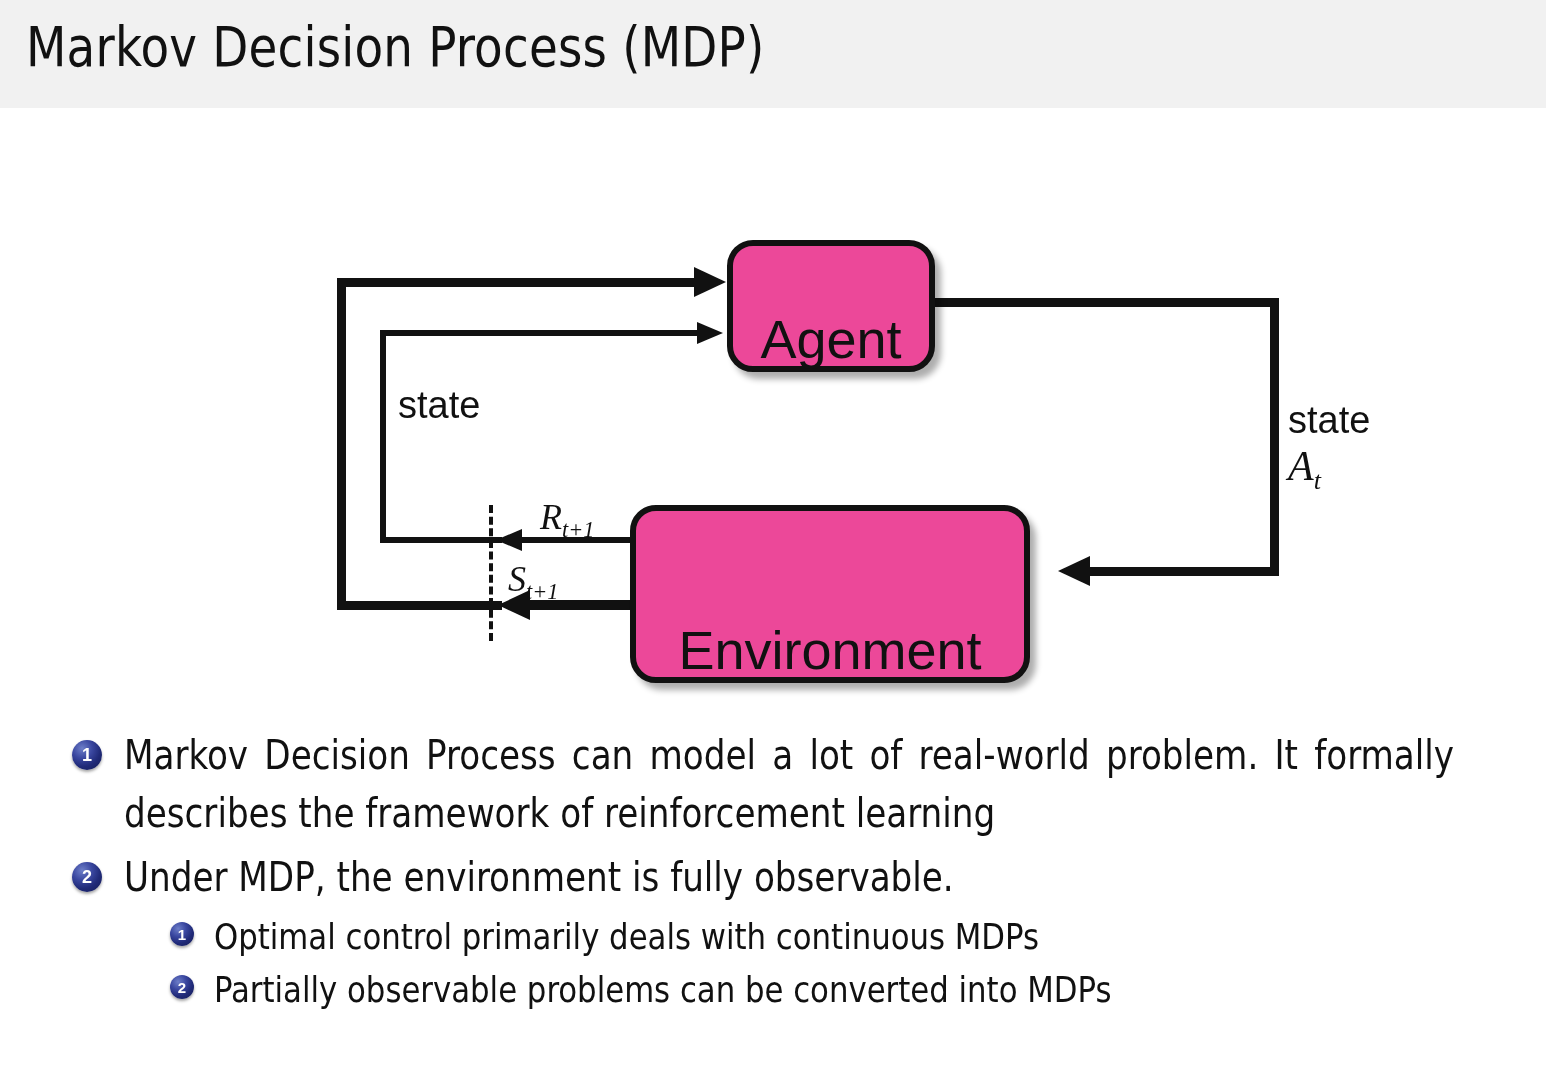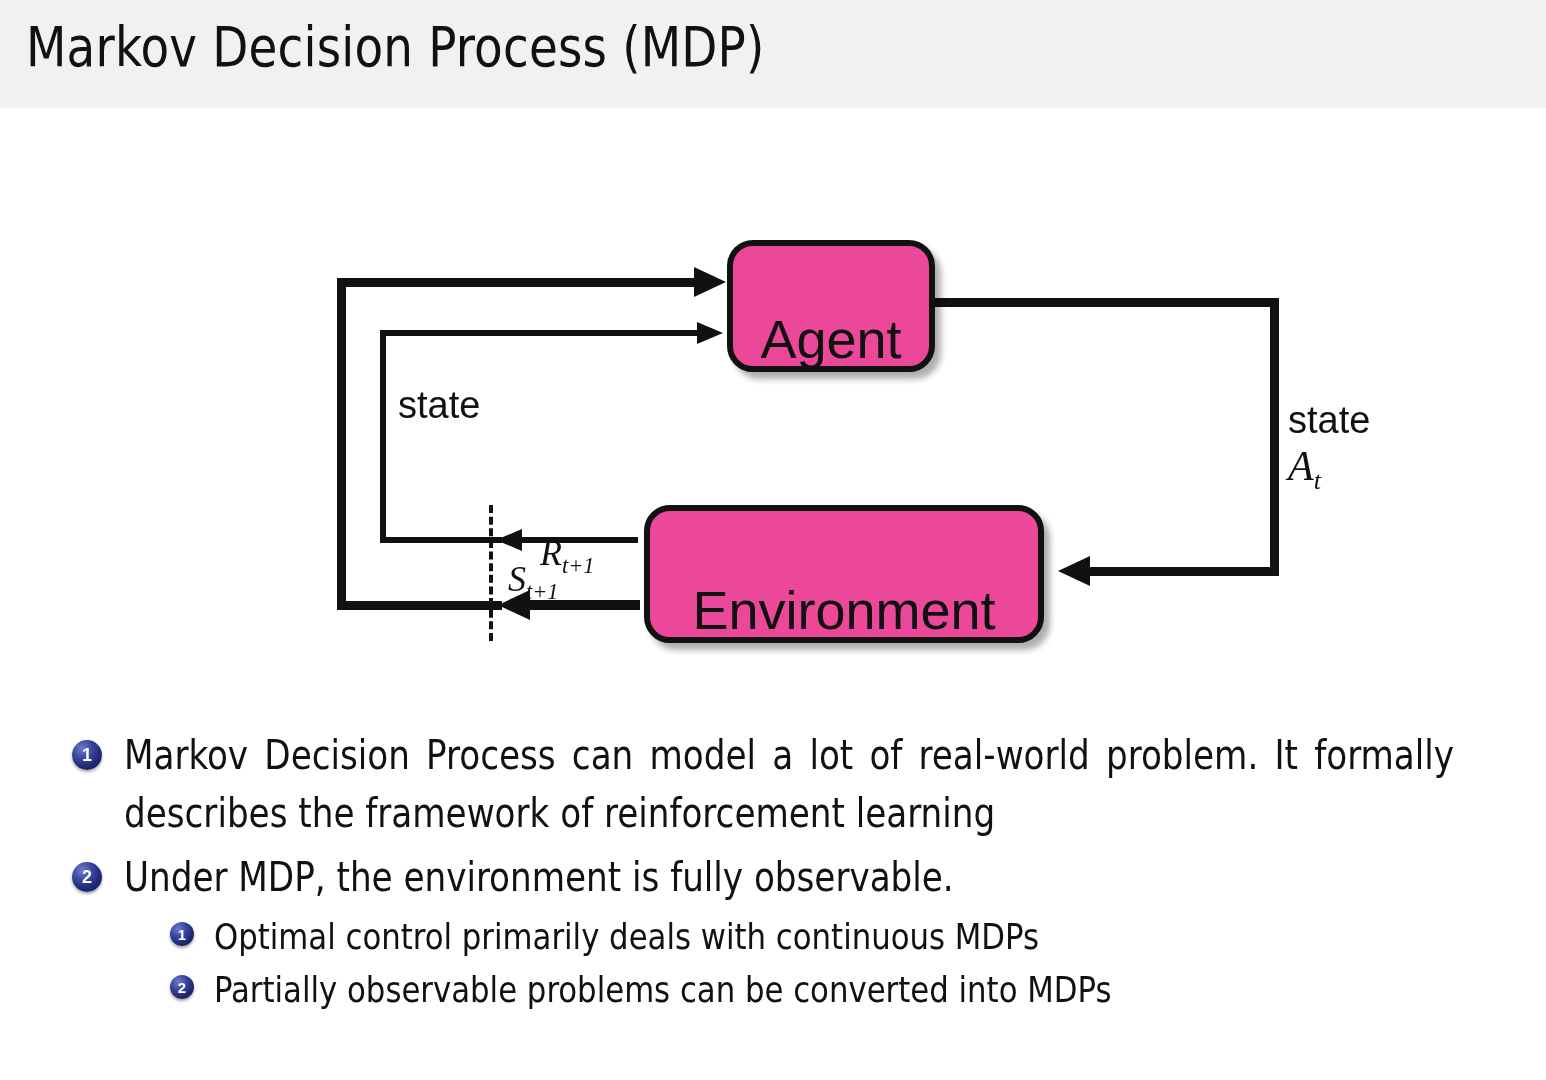--- a/index.html
+++ b/index.html
@@ -70,24 +70,24 @@
     line-height: 1;
     white-space: nowrap;
   }
   #agent-box {
     left: 727px;
     top: 132px;
     width: 208px;
     height: 132px;
   }
   #environment-box {
-    left: 644px;
+    left: 630px;
     top: 397px;
     width: 400px;
-    height: 138px;
+    height: 178px;
   }
 
   
   .ln { position: absolute; background: #111111; z-index: 2; }
 
   
   .thick { }
   .thin  { }
 
   
@@ -272,21 +272,21 @@
     <span class="word">state</span>
   </div>
 
   <div class="lbl" style="left:1288px; top:293px;">
     <span class="word">state</span>
     <span class="sym">
       <span>A</span><sub>t</sub>
     </span>
   </div>
 
-  <div class="lbl" style="left:540px; top:388px;margin-top:36px;">
+  <div class="lbl" style="left:540px; top:388px;">
     <span class="inline-sym">
       <span>R</span><sub>t+1</sub>
     </span>
   </div>
 
   <div class="lbl" style="left:508px; top:450px;">
     <span class="inline-sym">
       <span>S</span><sub>t+1</sub>
     </span>
   </div>

